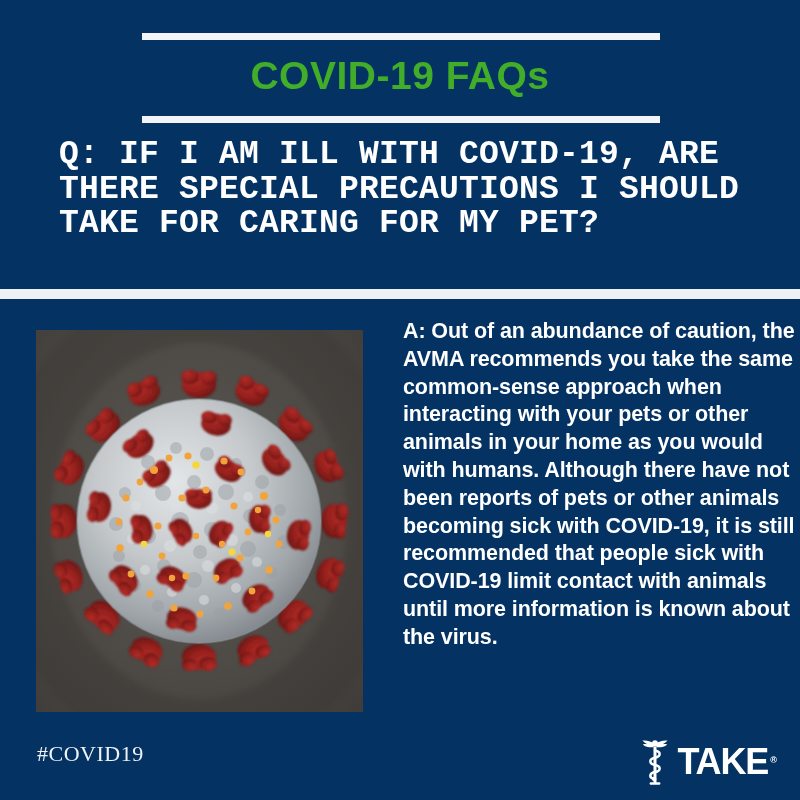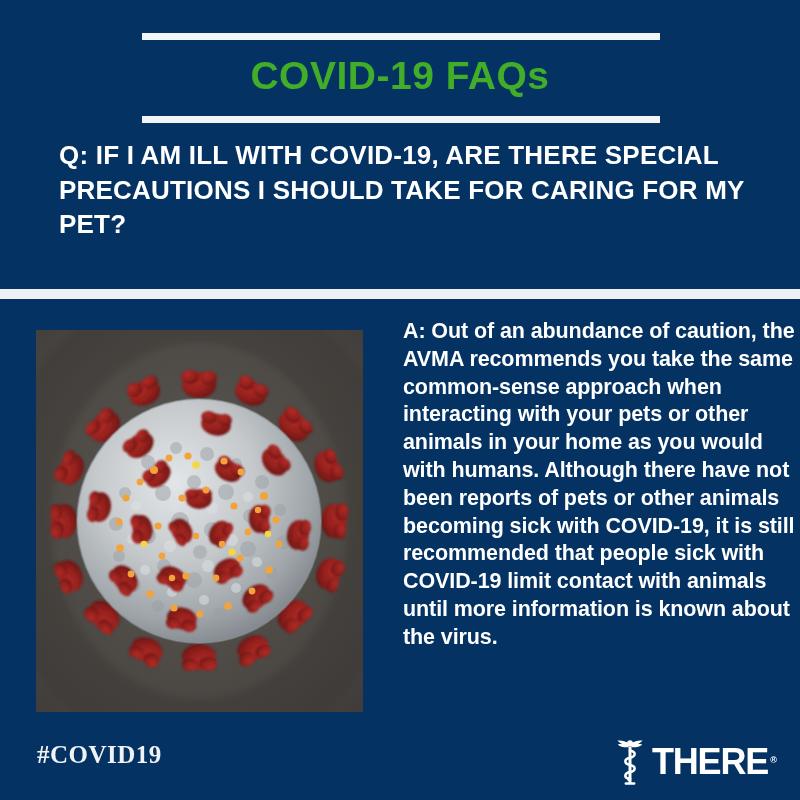--- a/index.html
+++ b/index.html
@@ -49,23 +49,23 @@
     letter-spacing: 0.5px;
     line-height: 52px;
   }
 
   .question {
     position: absolute;
     left: 59px;
     top: 138px;
     width: 690px;
     color: #ffffff;
-    font-family: Liberation Sans, sans-serif;
+    font-family: Liberation Mono, monospace;
     font-weight: bold;
-    font-size: 26px;
+    font-size: 33px;
     line-height: 34.5px;
     letter-spacing: 0.2px;
   }
 
   
   .divider-band {
     position: absolute;
     left: 0;
     top: 289px;
     width: 800px;
@@ -116,22 +116,22 @@
     top: 725px;
     width: 800px;
     height: 75px;
   }
   .hashtag {
     position: absolute;
     left: 37px;
     top: 16px;
     color: #f0f2f4;
     font-family: "Liberation Serif", serif;
-    font-weight: bold;
-    font-size: 25px;
+    font-weight: normal;
+    font-size: 22px;
     letter-spacing: 0.5px;
   }
   .avma-logo {
     position: absolute;
     right: 32px;
     top: 14px;
     display: flex;
     align-items: center;
     gap: 7px;
   }
@@ -498,18 +498,18 @@
         </g>
 
         <g fill="none" stroke="#ffffff" stroke-width="2.5" stroke-linecap="round">
           <path d="M15 11.5 C21.2 12.6 21.2 17.6 15 18.7 C8.8 19.8 8.8 24.8 15 25.9 C21.2 27.0 21.2 32.0 15 33.1 C9.6 34.1 8.9 38.0 13 39.6"></path>
         </g>
         <g fill="#ffffff">
           <circle cx="14.2" cy="40.0" r="2.2"></circle>
         </g>
       </svg>
       <div class="avma-word">
-        <span>THERE</span><span class="avma-reg">®</span>
+        <span>TAKE</span><span class="avma-reg">®</span>
       </div>
     </div>
   </div>
 
 </div>
 
 </body></html>

